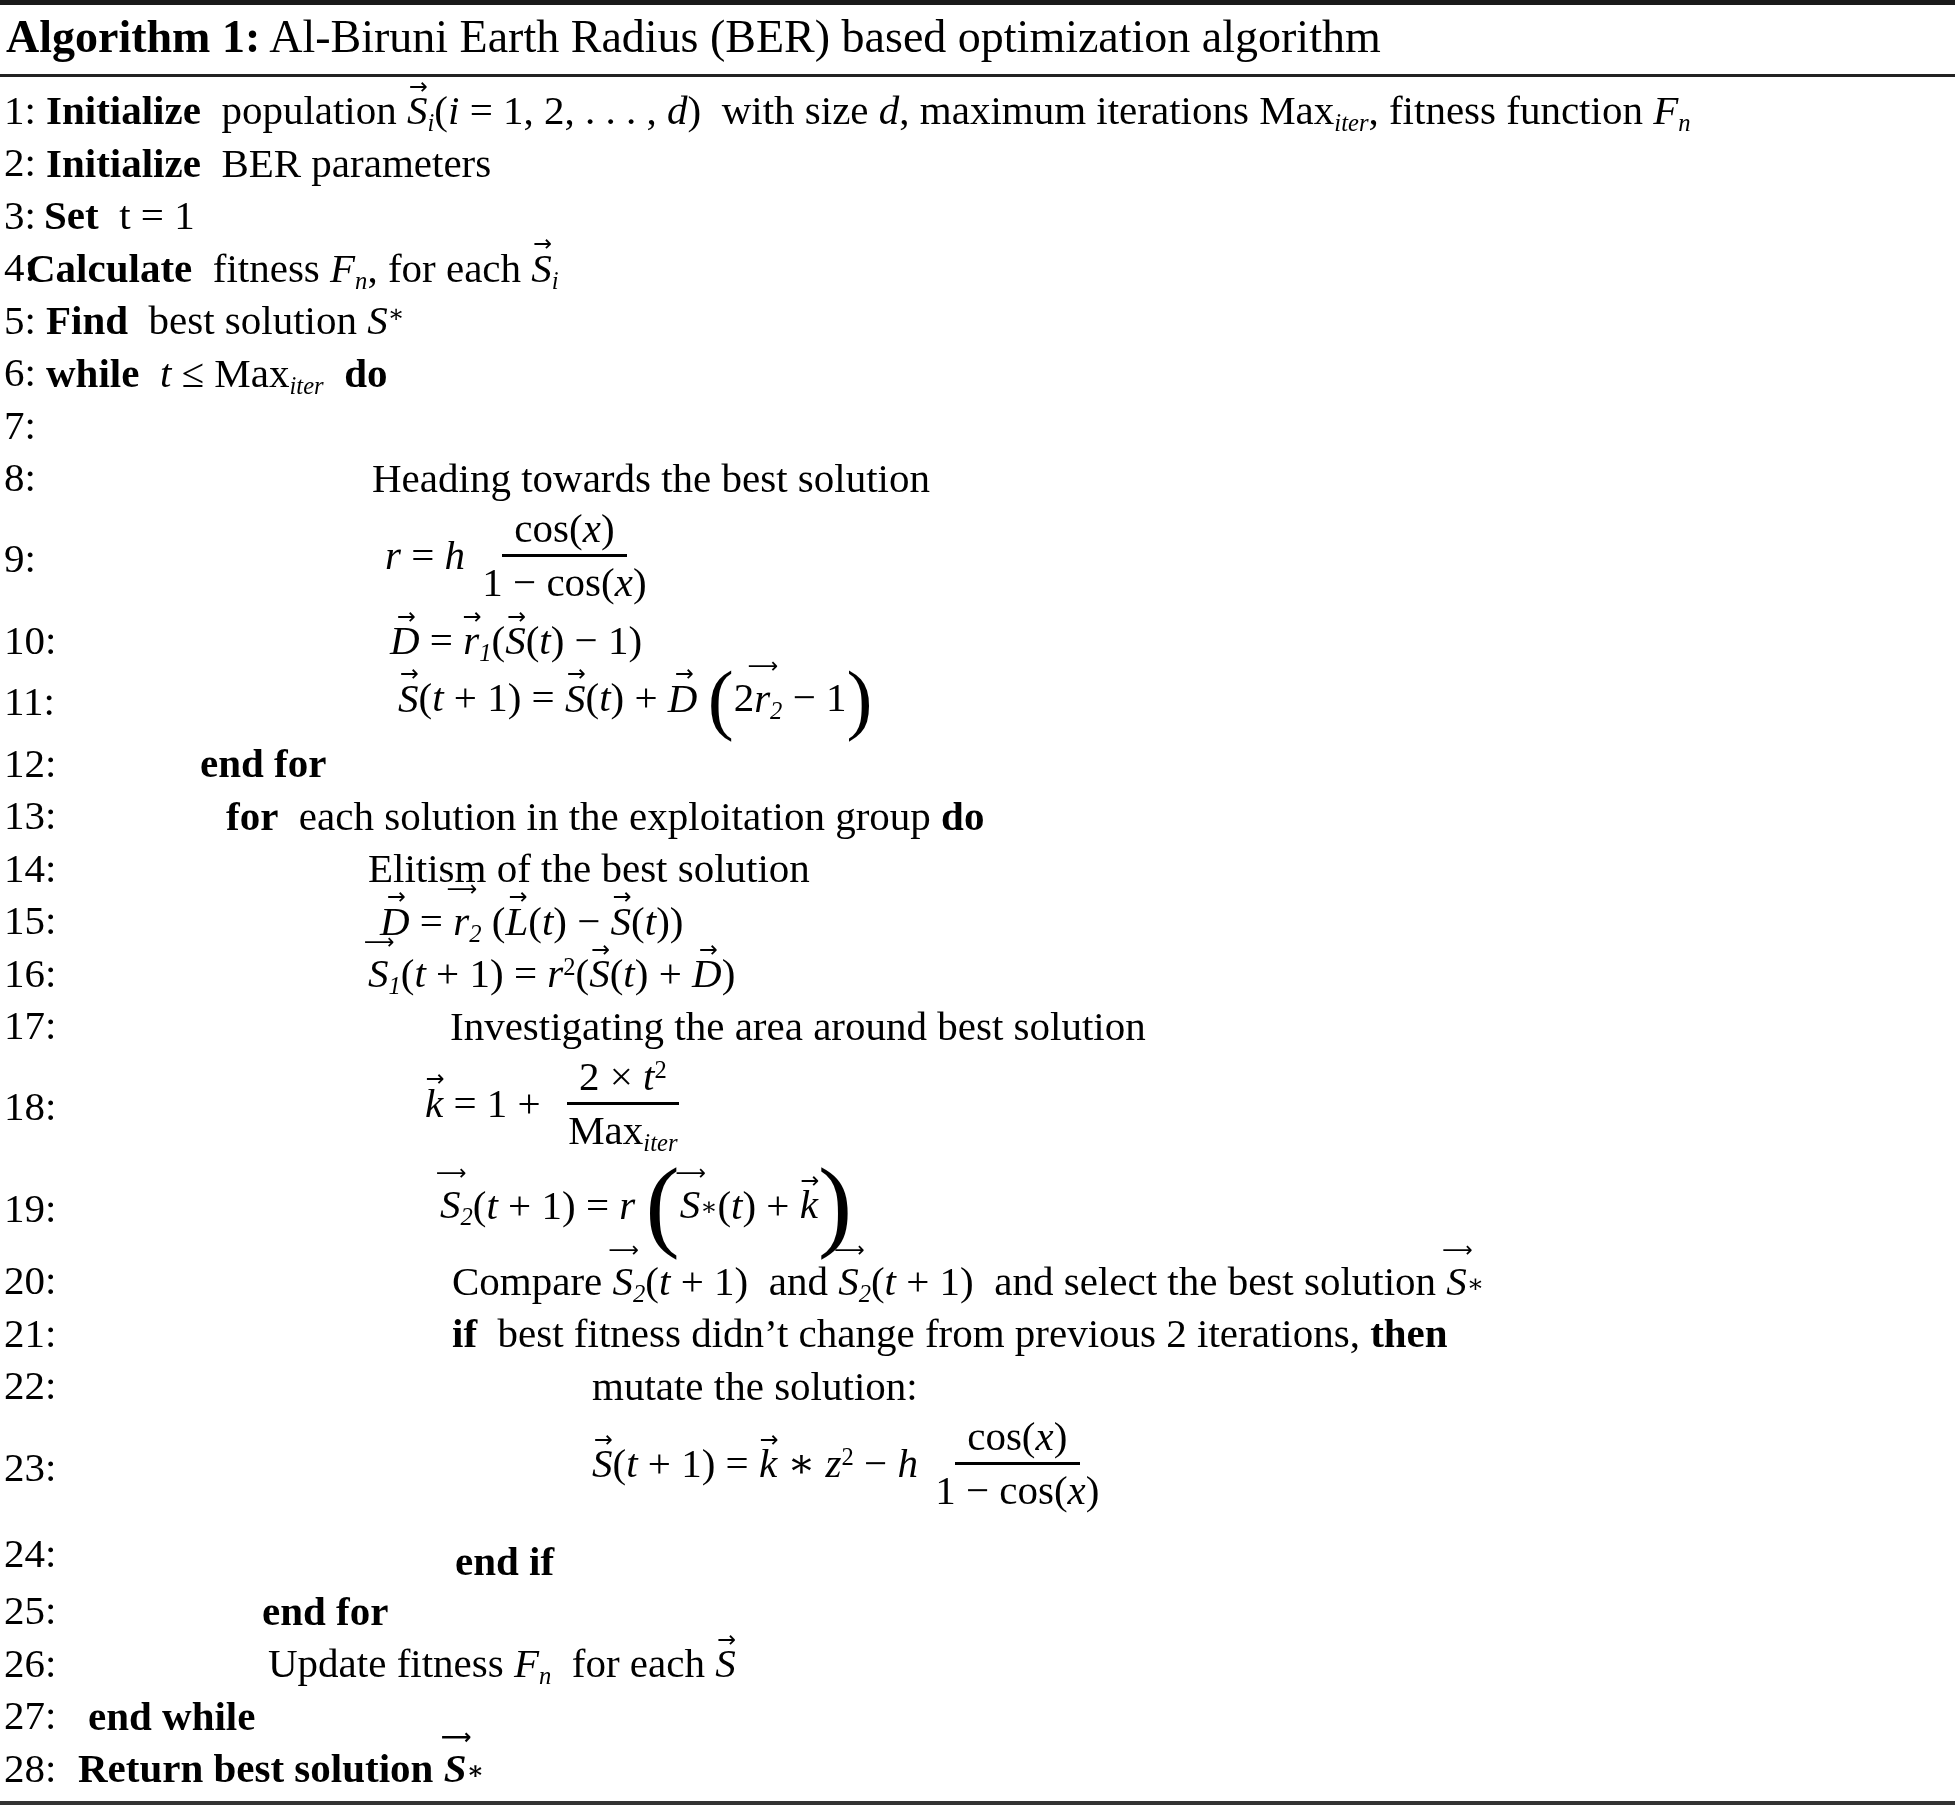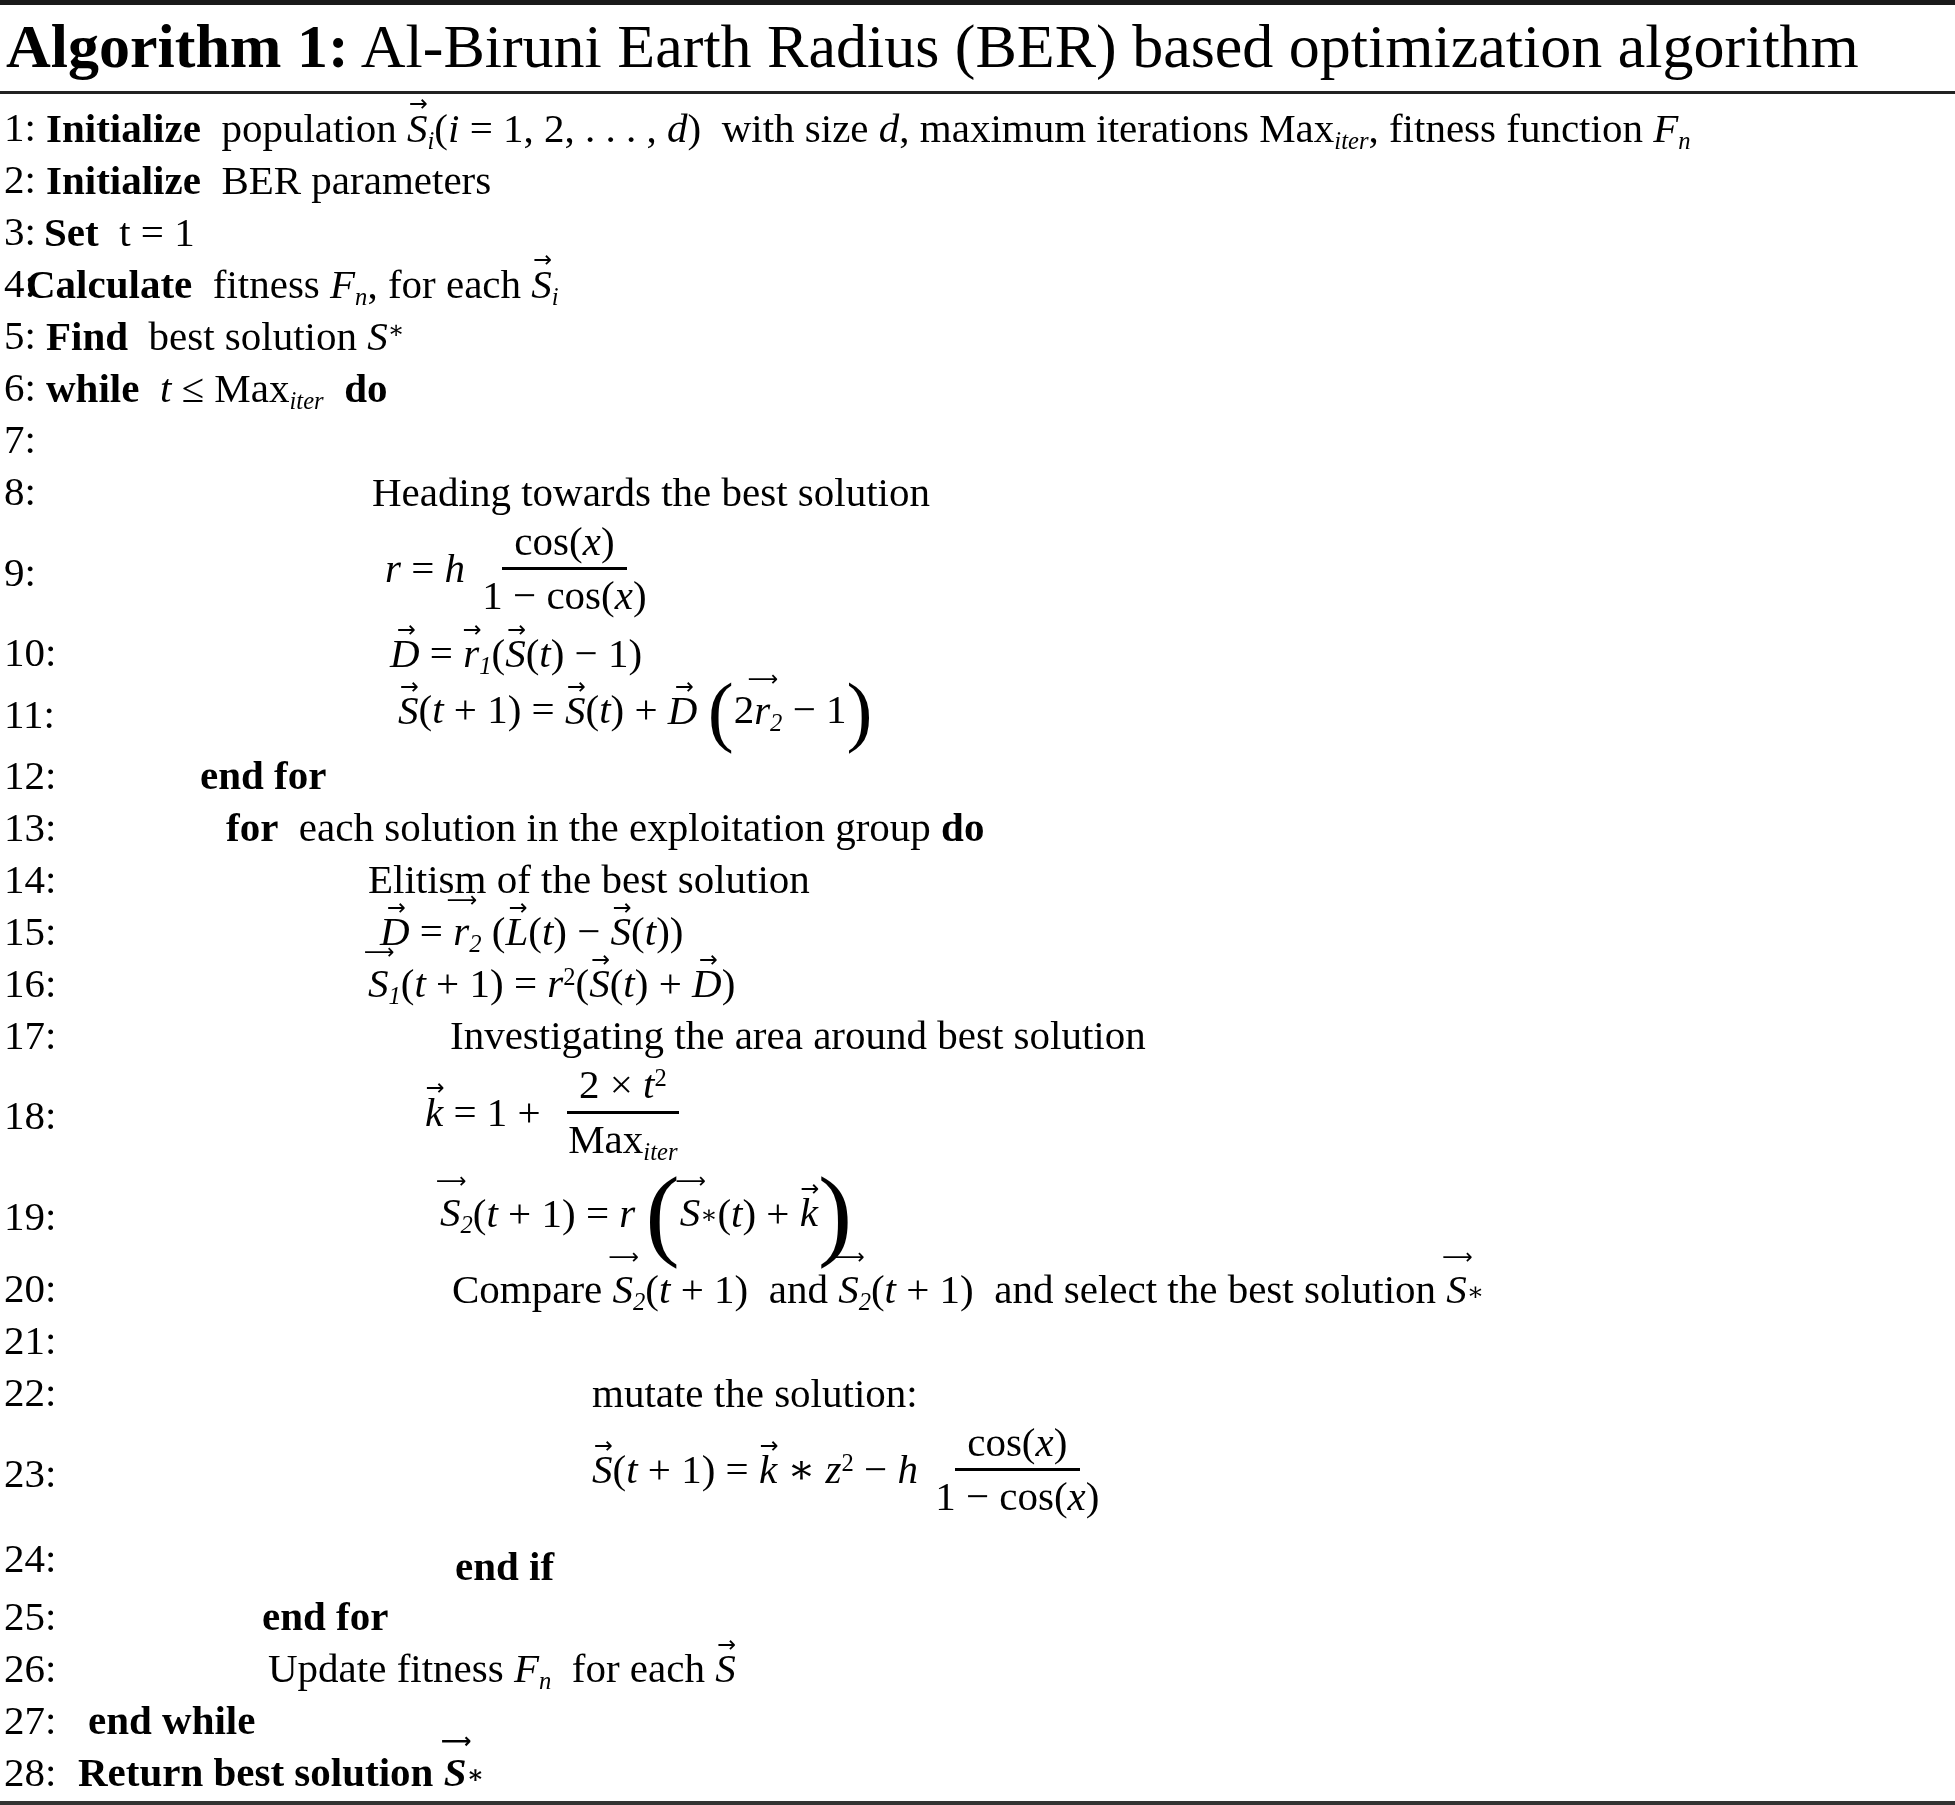--- a/index.html
+++ b/index.html
@@ -1,21 +1,21 @@
 <!DOCTYPE html>
 <html><head>
 <meta charset="utf-8">
 <style>
   html,body{margin:0;padding:0;background:#fff;}
   body{width:1955px;height:1805px;color:#000;
        font-family:"Liberation Serif","DejaVu Serif",serif;overflow:hidden;}
   .box{width:1955px;height:1805px;box-sizing:border-box;background:#fff;
        border-top:5px solid #1a1a1a;border-bottom:4px solid #333;
        display:flex;flex-direction:column;}
-  .title{font-size:62px;padding:7px 8px 11px 6px;border-bottom:3px solid #222;line-height:1.1;}
+  .title{font-size:46px;padding:7px 8px 11px 6px;border-bottom:3px solid #222;line-height:1.1;}
   .title .bf{font-weight:bold;}
   .lines{flex:1;display:flex;flex-direction:column;justify-content:space-between;
          padding:8px 0 6px 0;}
   .line{position:relative;display:flex;align-items:center;min-height:52px;
         font-size:41px;line-height:1.15;}
   .num{position:absolute;left:4px;top:50%;transform:translateY(-50%);}
   .ct{display:block;white-space:nowrap;}
   .rm{font-style:normal;}
   .bf{font-weight:bold;}
   .it{font-style:italic;}
@@ -122,20 +122,21 @@
       <div class="line">
         <span class="num">19:</span>
         <span class="ct" style="margin-left: 440px;"><span class="vv"><span class="base">S<span class="arr larr">⟶</span></span><span class="sb">2</span></span><span class="rm">(</span><span class="it">t</span><span class="rm"> + 1) = </span><span class="it">r</span><span class="rm"> </span><span class="bigp" style="font-size: 2.5em;">(</span><span class="vv"><span class="base">S<span class="arr larr">⟶</span></span><span class="ast">∗</span></span><span class="rm">(</span><span class="it">t</span><span class="rm">) + </span><span class="vv"><span class="base">k<span class="arr">→</span></span></span><span class="bigp" style="font-size: 2.5em;">)</span></span>
       </div>
       <div class="line">
         <span class="num">20:</span>
         <span class="ct" style="margin-left: 452px;"><span class="rm">Compare </span><span class="vv"><span class="base">S<span class="arr larr">⟶</span></span><span class="sb">2</span></span><span class="rm">(</span><span class="it">t</span><span class="rm"> + 1) &nbsp;and </span><span class="vv"><span class="base">S<span class="arr larr">⟶</span></span><span class="sb">2</span></span><span class="rm">(</span><span class="it">t</span><span class="rm"> + 1) &nbsp;and select the best solution </span><span class="vv"><span class="base">S<span class="arr larr">⟶</span></span><span class="ast">∗</span></span></span>
       </div>
       <div class="line">
         <span class="num">21:</span>
+        <span class="ct" style="margin-left: 452px;"><span class="bf">if</span><span class="rm">&nbsp; best fitness didn’t change from previous 2 iterations, </span><span class="bf">then</span></span>
       </div>
       <div class="line">
         <span class="num">22:</span>
         <span class="ct" style="margin-left: 592px;"><span class="rm">mutate the solution:</span></span>
       </div>
       <div class="line">
         <span class="num">23:</span>
         <span class="ct" style="margin-left: 592px;"><span class="vv"><span class="base">S<span class="arr">→</span></span></span><span class="rm">(</span><span class="it">t</span><span class="rm"> + 1) = </span><span class="vv"><span class="base">k<span class="arr">→</span></span></span><span class="rm"> ∗ </span><span class="it">z</span><span class="sp2">2</span><span class="rm"> − </span><span class="it">h</span><span class="frac">
             <span class="fn"><span class="rm">cos(</span><span class="it">x</span><span class="rm">)</span></span>
             <span class="fd"><span class="rm">1 − cos(</span><span class="it">x</span><span class="rm">)</span></span>

